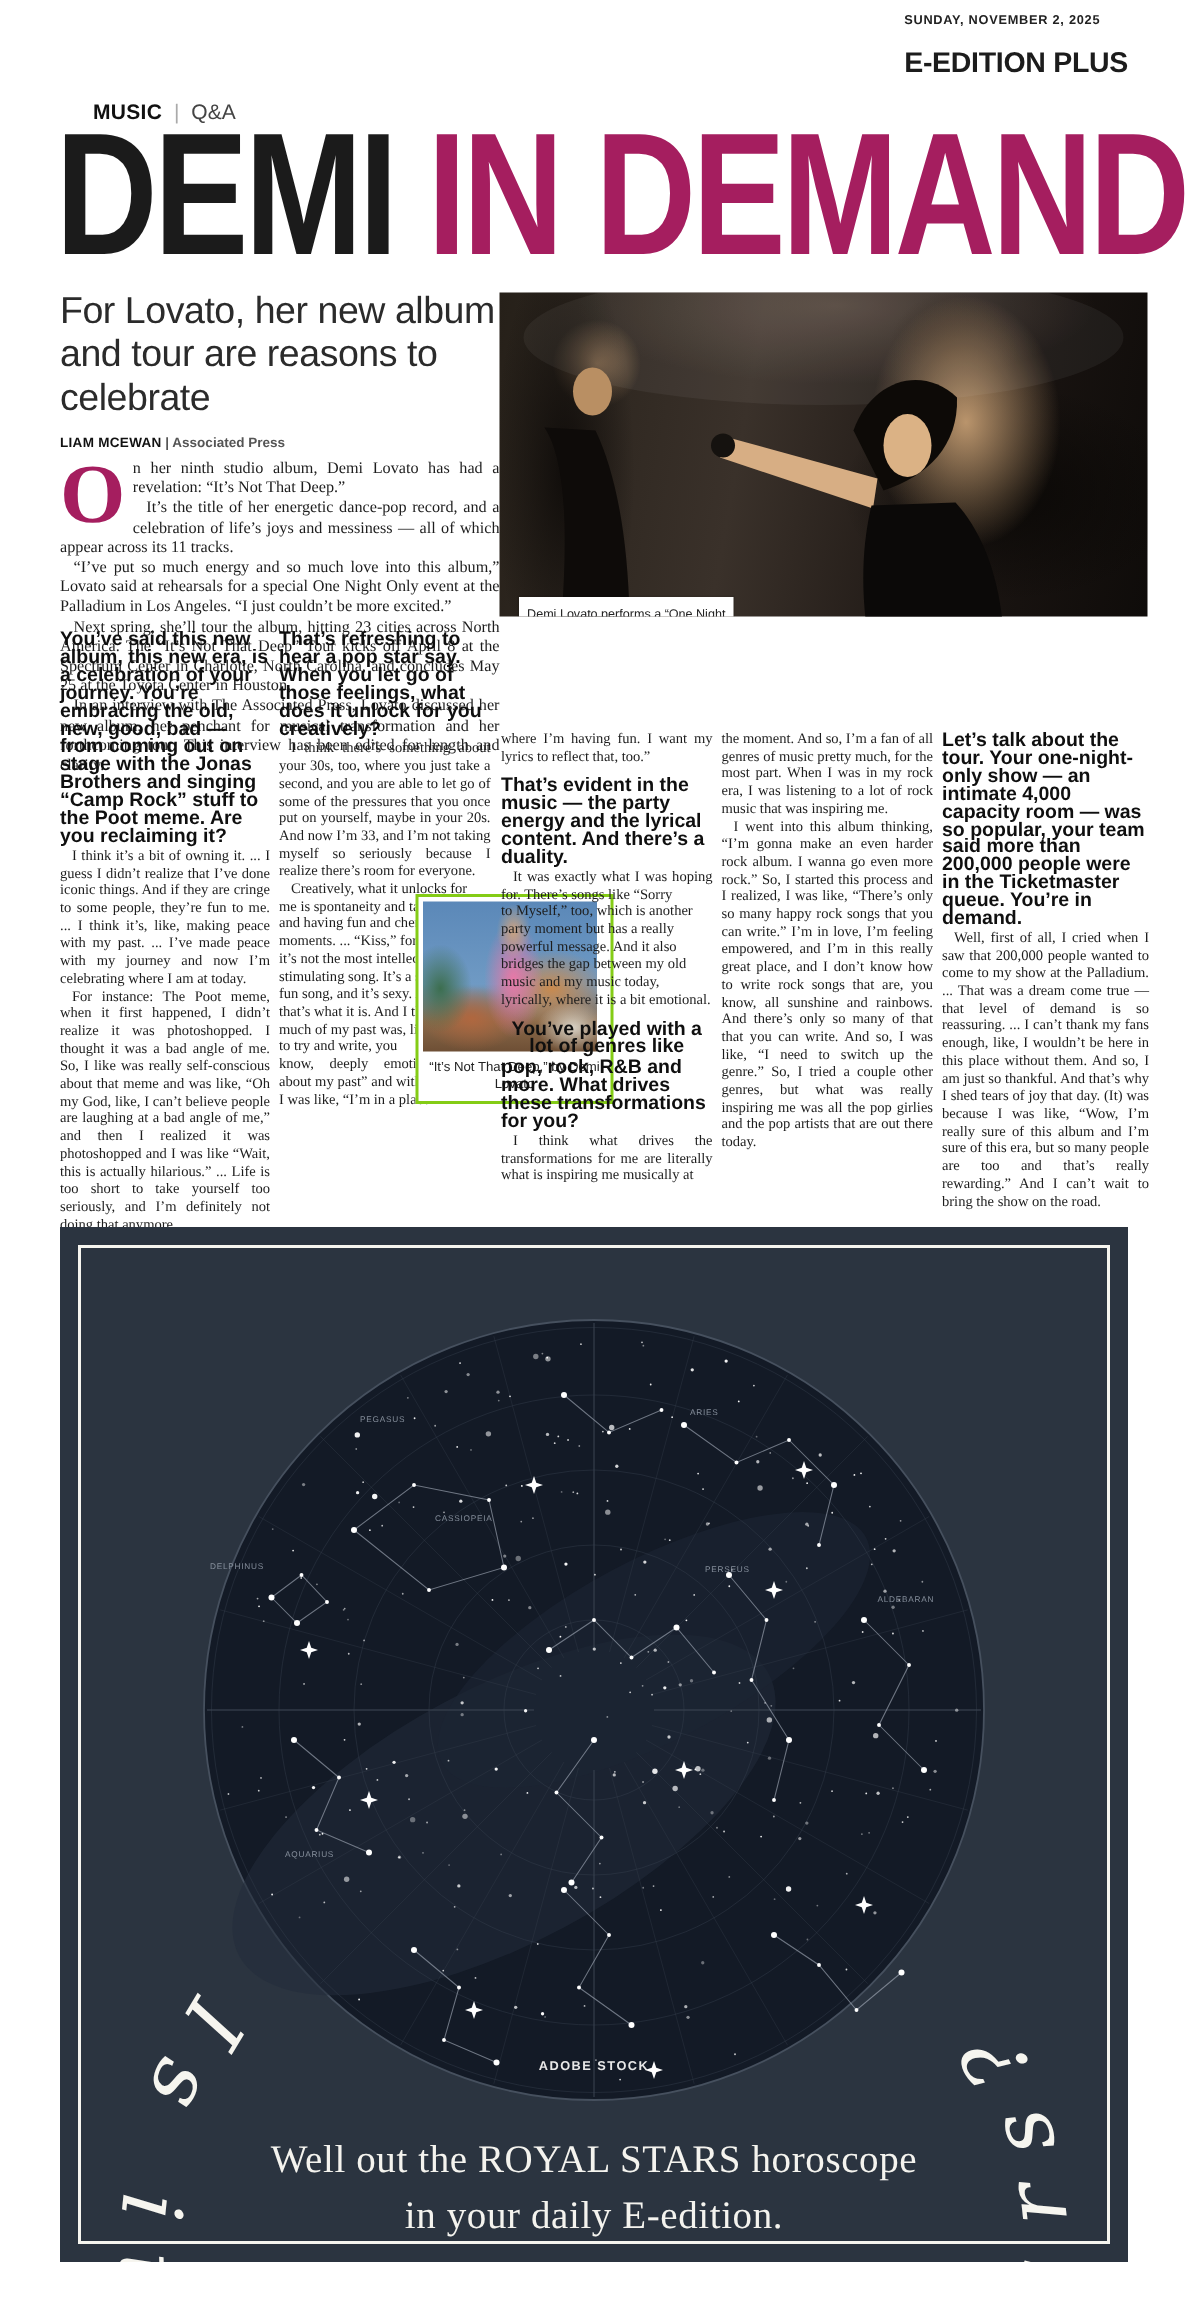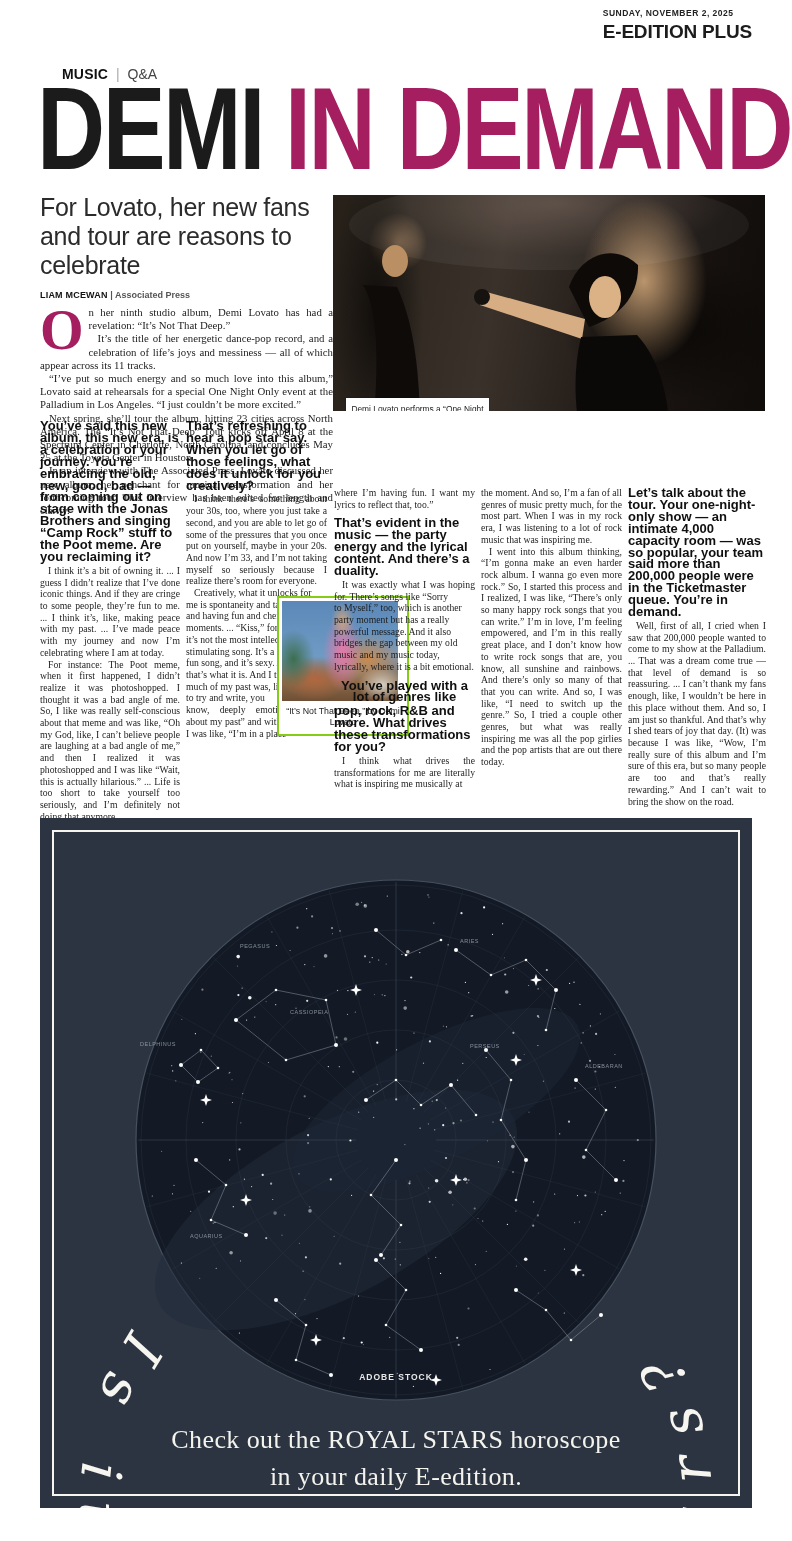--- a/index.html
+++ b/index.html
@@ -1,21 +1,21 @@
 <!DOCTYPE html>
 <html><head>
 <meta charset="utf-8">
 <style>
   html,body{margin:0;padding:0;background:#e9e9e9;}
   .page{position:relative;width:792px;height:1541px;background:#fff;overflow:hidden;
         font-family:"Liberation Sans",sans-serif;color:#1a1a1a;}
   
   .masthead{position:absolute;top:8px;right:40px;text-align:left;}
   .m-date{font-size:8.5px;font-weight:bold;letter-spacing:.5px;color:#222;}
-  .m-edition{font-size:19px;font-weight:bold;letter-spacing:-.2px;color:#1c1c1c;margin-top:3px;}
+  .m-edition{font-size:19px;font-weight:bold;letter-spacing:-.2px;color:#1c1c1c;margin-top:14px;}
   
   .kicker{position:absolute;top:66px;left:26px;font-size:14px;padding-left:36px;}
   .kicker .sec{font-weight:bold;letter-spacing:.2px;color:#111;}
   .kicker .pipe{color:#aaa;margin:0 4px;font-weight:normal;}
   .kicker .sub{color:#444;}
   
   .headline{position:absolute;top:82px;left:37px;width:760px;height:100px;}
   
   .intro{position:absolute;top:193px;left:40px;width:293px;}
   .subhead{font-size:25px;line-height:29px;color:#2b2b2b;letter-spacing:-.3px;}
@@ -101,21 +101,21 @@
   <div class="headline">
     <svg width="760" height="100" viewBox="0 0 760 100">
       <text x="0" y="87" font-family="Liberation Sans, sans-serif" font-weight="bold" font-size="116" letter-spacing="-3">
         <tspan fill="#1b1b1b" textLength="226" lengthAdjust="spacingAndGlyphs">DEMI</tspan>
         <tspan x="248" fill="#a51e5f" textLength="506" lengthAdjust="spacingAndGlyphs">IN DEMAND</tspan>
       </text>
     </svg>
   </div>
 
   <div class="intro">
-    <div class="subhead">For Lovato, her new fans and tour are reasons to celebrate</div>
+    <div class="subhead">For Lovato, her new album and tour are reasons to celebrate</div>
     <div class="byline">
       <span class="by-name">LIAM MCEWAN</span>
       <span class="by-agency"> | </span><span class="by-agency">Associated Press</span>
     </div>
     <div class="lead">
       <span class="dropcap">O</span>
       <p>n her ninth studio album, Demi Lovato has had a revelation: “It’s Not That Deep.”</p>
       <p class="ti">It’s the title of her energetic dance-pop record, and a celebration of life’s joys and messiness — all of which appear across its 11 tracks.</p>
       <p class="ti">“I’ve put so much energy and so much love into this album,” Lovato said at rehearsals for a special One Night Only event at the Palladium in Los Angeles. “I just couldn’t be more excited.”</p>
       <p class="ti">Next spring, she’ll tour the album, hitting 23 cities across North America. The “It’s Not That Deep” Tour kicks off April 8 at the Spectrum Center in Charlotte, North Carolina, and concludes May 25 at the Toyota Center in Houston.</p>
@@ -545,18 +545,18 @@
         <text x="200" y="130" font-size="5.5" fill="#97a0ad" opacity="0.85" letter-spacing="0.5" font-family="Liberation Sans, sans-serif">PEGASUS</text>
         <text x="420" y="125" font-size="5.5" fill="#97a0ad" opacity="0.85" letter-spacing="0.5" font-family="Liberation Sans, sans-serif">ARIES</text>
         <text x="250" y="196" font-size="5.5" fill="#97a0ad" opacity="0.85" letter-spacing="0.5" font-family="Liberation Sans, sans-serif">CASSIOPEIA</text>
         <text x="100" y="228" font-size="5.5" fill="#97a0ad" opacity="0.85" letter-spacing="0.5" font-family="Liberation Sans, sans-serif">DELPHINUS</text>
         <text x="430" y="230" font-size="5.5" fill="#97a0ad" opacity="0.85" letter-spacing="0.5" font-family="Liberation Sans, sans-serif">PERSEUS</text>
         <text x="150" y="420" font-size="5.5" fill="#97a0ad" opacity="0.85" letter-spacing="0.5" font-family="Liberation Sans, sans-serif">AQUARIUS</text>
         <text x="545" y="250" font-size="5.5" fill="#97a0ad" opacity="0.85" letter-spacing="0.5" font-family="Liberation Sans, sans-serif">ALDEBARAN</text>
       </svg>
     <div class="ad-border"></div>
     <div class="ad-cta">
-      <div>Check out the ROYAL STARS horoscope</div>
+      <div>Well out the ROYAL STARS horoscope</div>
       <div>in your daily E-edition.</div>
     </div>
   </div>
 
 </div>
 
 </body></html>

